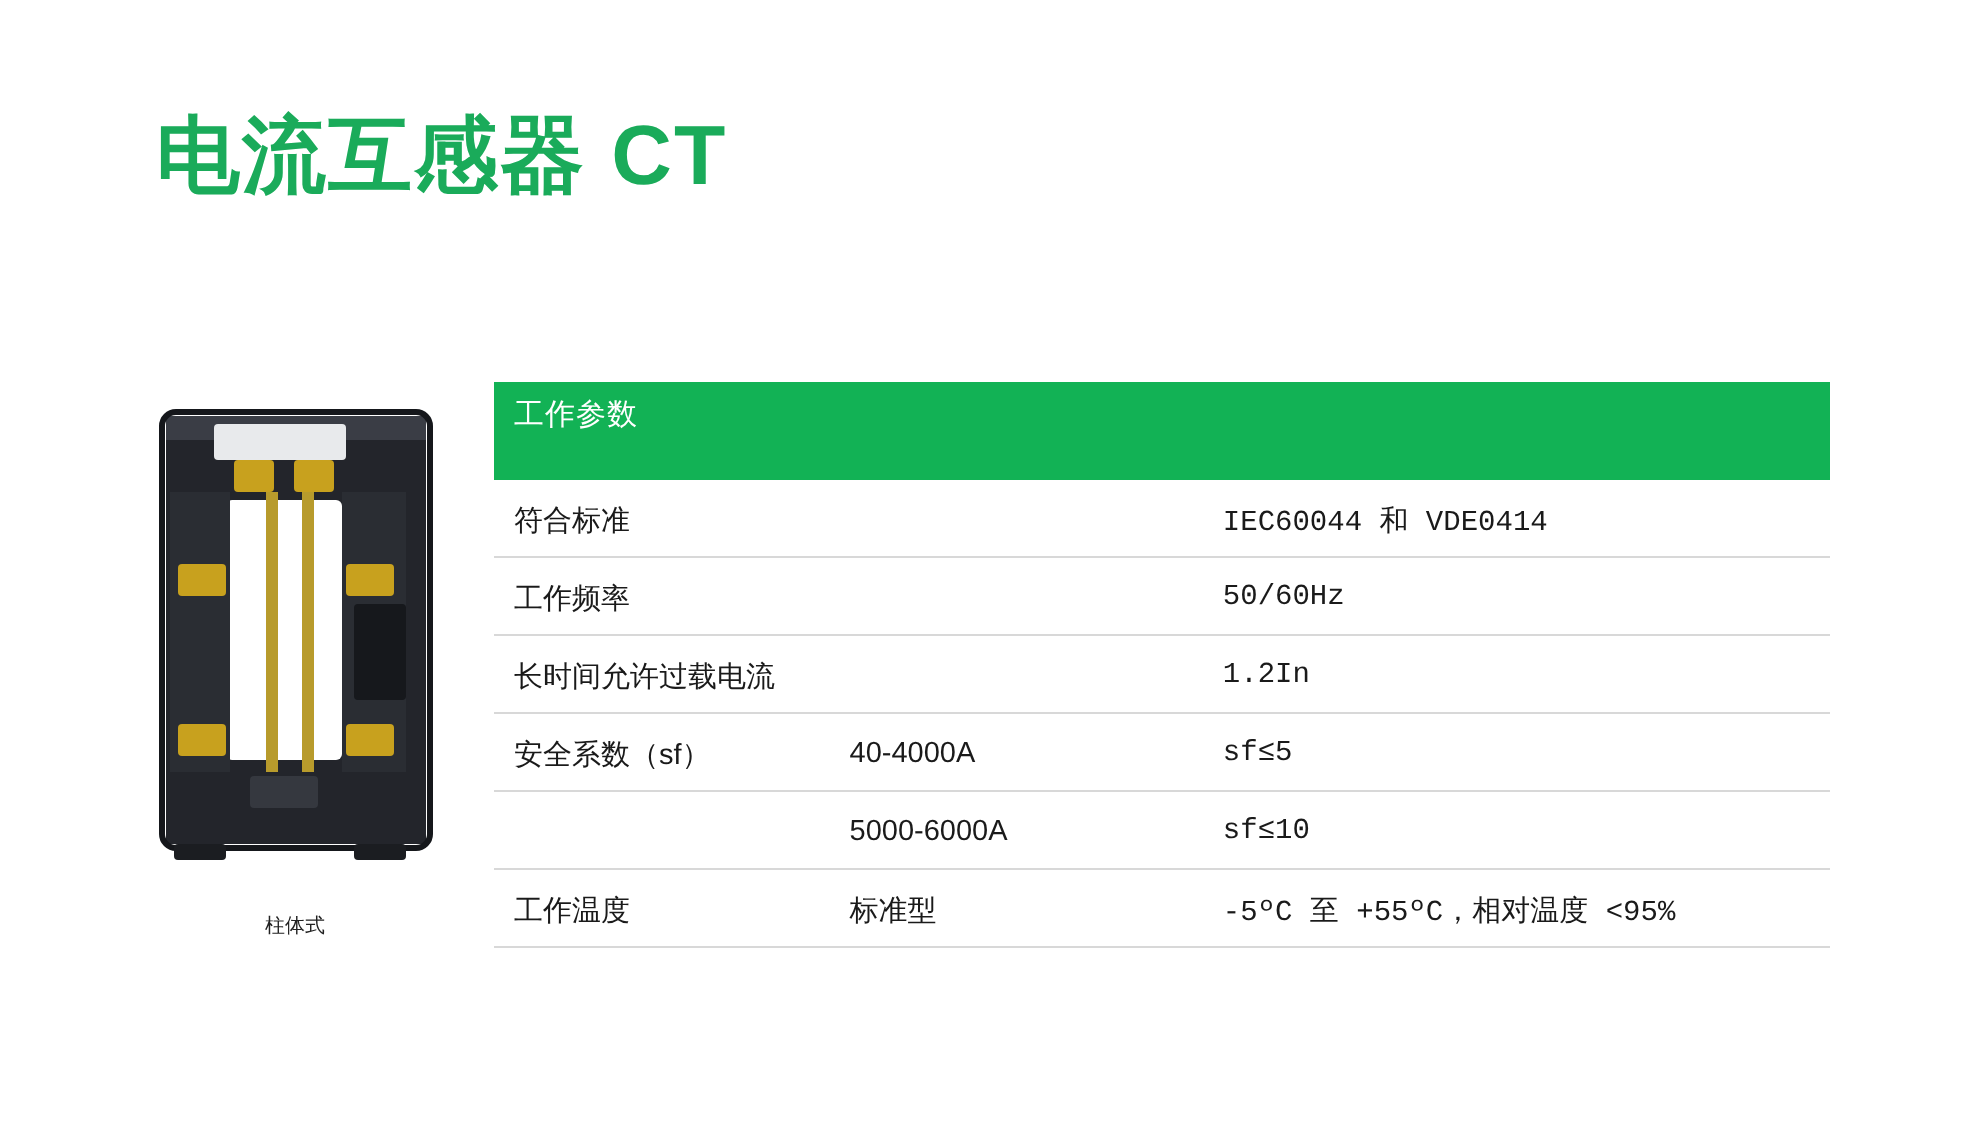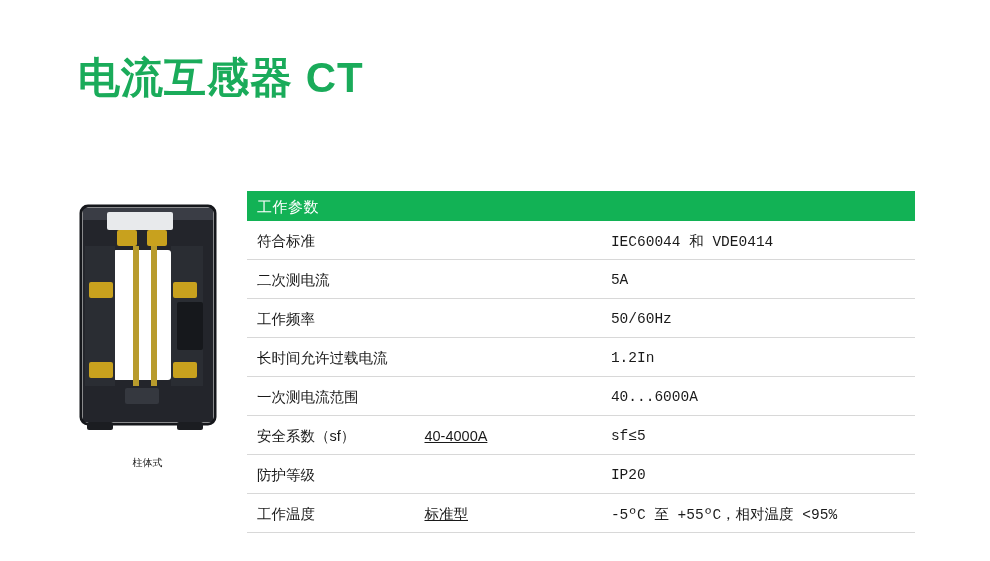--- a/index.html
+++ b/index.html
@@ -63,32 +63,32 @@
     padding: 0;
     vertical-align: middle;
   }
   .table-header {
     background: #12b255;
   }
   .table-header td {
     color: #ffffff;
     font-size: 15px;
     font-weight: normal;
-    padding: 7px 0 4px 10px;
+    padding: 7px 0 23px 10px;
     text-align: left;
     letter-spacing: .5px;
   }
   .spec-row td {
     border-bottom: 1px solid #d8d8d8;
     height: 30px;
     padding: 5px 0 3px 10px;
     color: #1a1a1a;
   }
   .col-label { width: 165px; }
-  .col-sub   { width: 185px; text-decoration: underline; }
+  .col-sub   { width: 185px; }
   .col-value { width: 318px; font-family: Liberation Mono, monospace; }
 </style>
 </head>
 <body>
 
 <div class="page">
 
   <div class="page-title">电流互感器 CT</div>
 
   <div class="product-block">
@@ -136,48 +136,38 @@
       <tr class="table-header">
         <td colspan="3">工作参数</td>
       </tr>
 
       <tr class="spec-row">
         <td class="col-label">符合标准</td>
         <td class="col-sub"></td>
         <td class="col-value">IEC60044 和 VDE0414</td>
       </tr>
       <tr class="spec-row">
-        <td class="col-label">二次测电流</td>
-        <td class="col-sub"></td>
-        <td class="col-value">5A</td>
-      </tr>
-      <tr class="spec-row">
         <td class="col-label">工作频率</td>
         <td class="col-sub"></td>
         <td class="col-value">50/60Hz</td>
       </tr>
       <tr class="spec-row">
         <td class="col-label">长时间允许过载电流</td>
         <td class="col-sub"></td>
         <td class="col-value">1.2In</td>
       </tr>
       <tr class="spec-row">
-        <td class="col-label">一次测电流范围</td>
-        <td class="col-sub"></td>
-        <td class="col-value">40...6000A</td>
-      </tr>
-      <tr class="spec-row">
         <td class="col-label">安全系数（sf）</td>
         <td class="col-sub">40-4000A</td>
         <td class="col-value">sf≤5</td>
       </tr>
       <tr class="spec-row">
-        <td class="col-label">防护等级</td>
-        <td class="col-sub"></td>
-        <td class="col-value">IP20</td>
+        <td class="col-label"></td>
+        <td class="col-sub">5000-6000A</td>
+        <td class="col-value">sf≤10</td>
       </tr>
       <tr class="spec-row">
         <td class="col-label">工作温度</td>
         <td class="col-sub">标准型</td>
         <td class="col-value">-5ºC 至 +55ºC，相对温度 &lt;95%</td>
       </tr>
 
     </tbody>
   </table>
 

